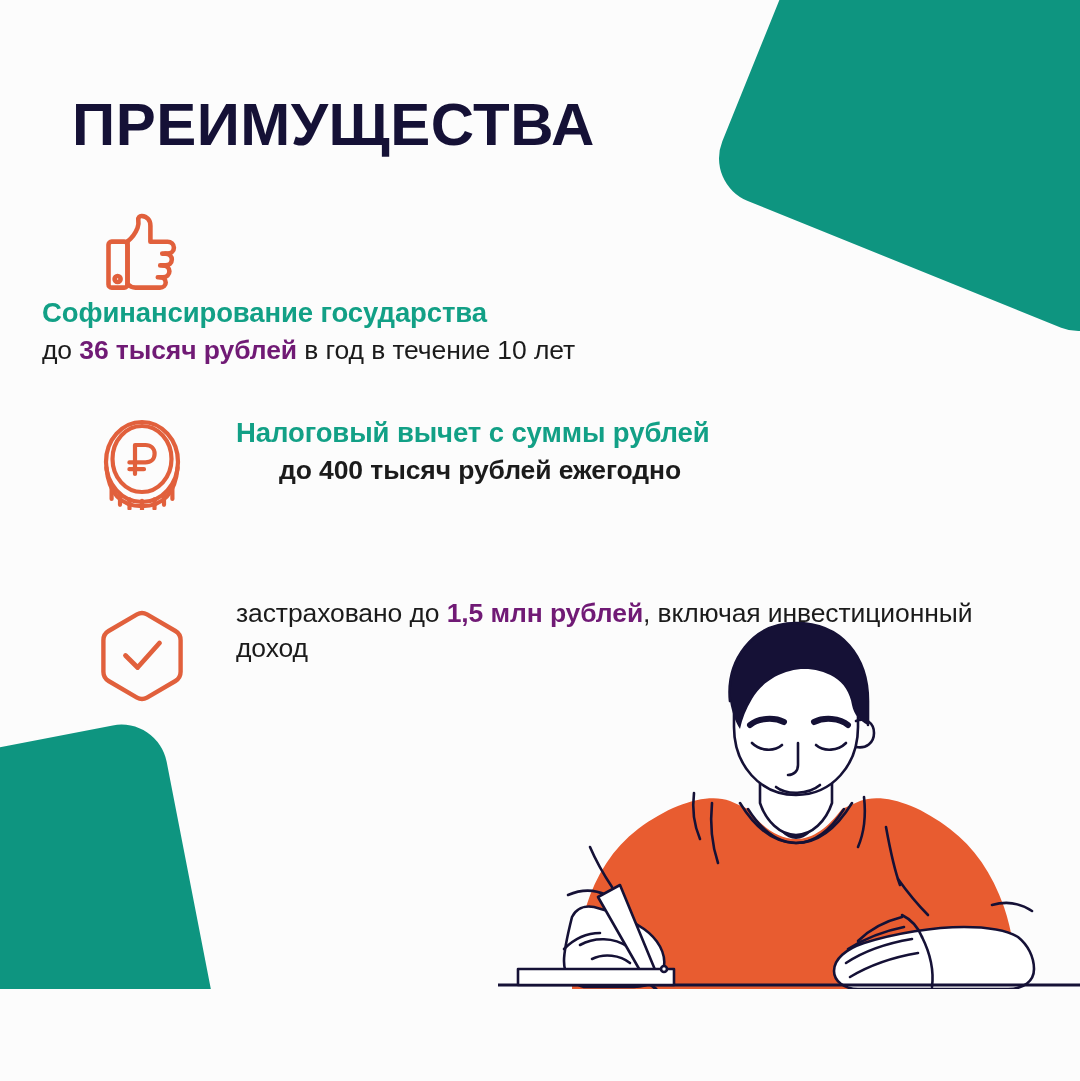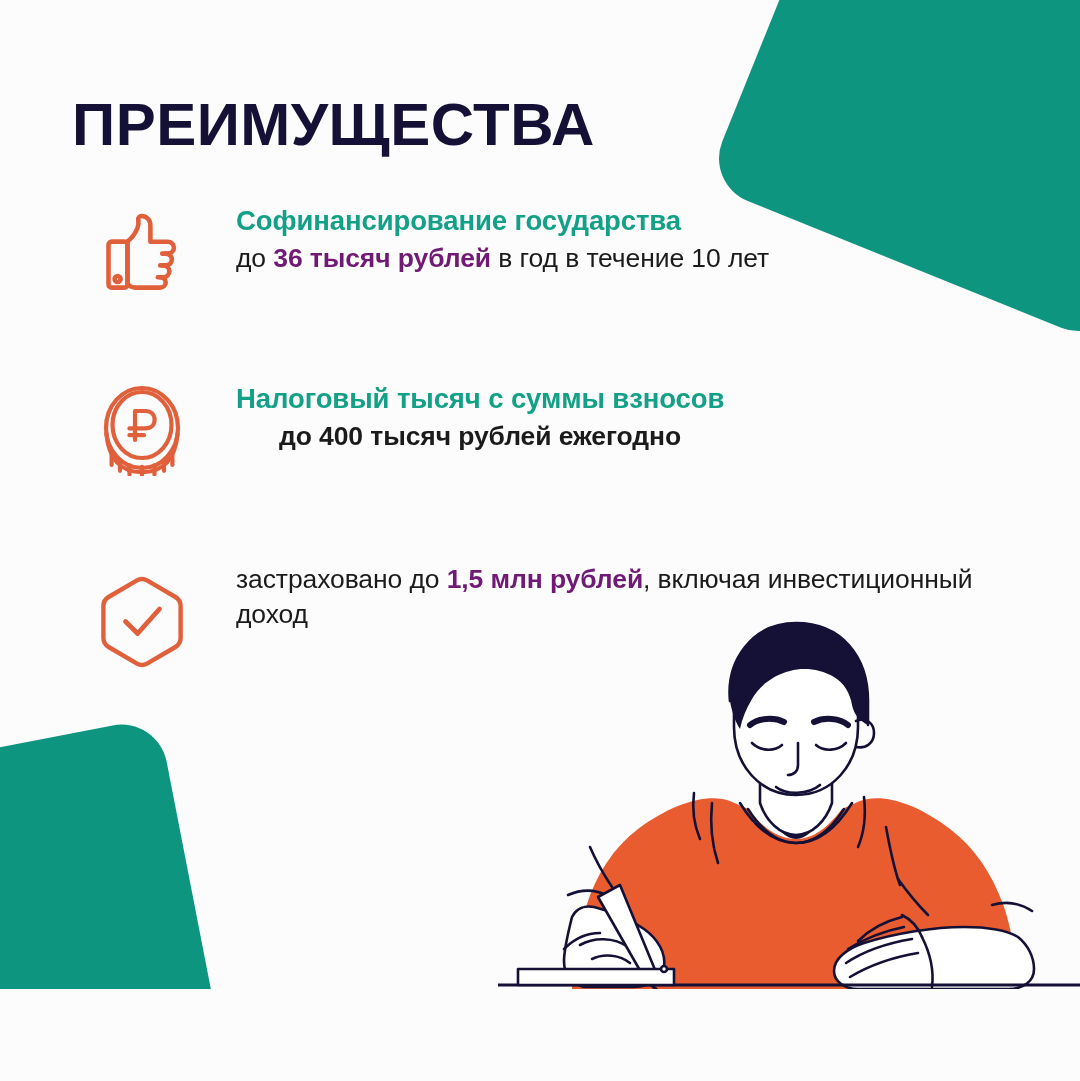--- a/index.html
+++ b/index.html
@@ -110,21 +110,21 @@
   .benefit-body b {
     font-weight: bold;
     color: #701a75;
   }
   .benefit-body.all-bold {
     font-weight: bold;
     margin-left: 43px;
   }
 
   
-  .row-1 { margin-bottom: 48px; }
+  .row-1 { margin-bottom: 48px; flex-direction: column; }
   .row-2 { margin-bottom: 50px; }
   .row-3 { margin-bottom: 0; }
   .row-2 .benefit-icon { margin-top: 2px; }
   .row-3 .benefit-icon { margin-top: 14px; }
 
   
   .illustration {
     position: absolute;
     left: 498px;
     bottom: 0;
@@ -172,21 +172,21 @@
       <div class="benefit-icon">
         <svg width="86" height="92" viewBox="0 0 86 92" fill="none" stroke="#e1603c" stroke-width="4.2" stroke-linecap="round" stroke-linejoin="round">
           <ellipse cx="43" cy="44" rx="36" ry="40"></ellipse>
           <ellipse cx="43" cy="41" rx="29.5" ry="33"></ellipse>
           <path d="M7.4 49.5 C8.6 63 12.4 72.5 18.2 78.6 C24.0 84.7 33.0 88.2 43 88.2 C53 88.2 62.0 84.7 67.8 78.6 C73.6 72.5 77.4 63 78.6 49.5"></path>
           <path d="M12.6 70.5 L12.6 81.0 M21.0 77.3 L21.0 86.8 M30.5 81.3 L30.5 90.4 M43.0 82.8 L43.0 91.6 M55.5 81.3 L55.5 90.4 M65.0 77.3 L65.0 86.8 M73.4 70.5 L73.4 81.0"></path>
           <path d="M36.0 56.0 L36.0 27.0 L46.5 27.0 C52.0 27.0 55.6 30.7 55.6 35.8 C55.6 40.9 52.0 44.4 46.5 44.4 L30.4 44.4 M30.4 51.2 L45.0 51.2"></path>
         </svg>
       </div>
       <div class="benefit-text">
-        <div class="benefit-head">Налоговый тысяч с суммы взносов</div>
+        <div class="benefit-head">Налоговый вычет с суммы рублей</div>
         <div class="benefit-body all-bold">до 400 тысяч рублей ежегодно</div>
       </div>
     </div>
 
     <div class="benefit-row row-3">
       <div class="benefit-icon">
         <svg width="86" height="92" viewBox="0 0 86 92" fill="none" stroke="#e1603c" stroke-width="4.4" stroke-linecap="round" stroke-linejoin="round">
           <path d="M38.0 4.4 L9.6 21.0 C6.4 22.9 4.4 26.4 4.4 30.2 L4.4 61.8 C4.4 65.6 6.4 69.1 9.6 71.0 L38.0 87.6 C41.1 89.4 44.9 89.4 48.0 87.6 L76.4 71.0 C79.6 69.1 81.6 65.6 81.6 61.8 L81.6 30.2 C81.6 26.4 79.6 22.9 76.4 21.0 L48.0 4.4 C44.9 2.6 41.1 2.6 38.0 4.4 Z"></path>
           <path d="M26.5 45.5 L38.6 57.5 L60.5 33.0" stroke-width="4.8"></path>
         </svg>

